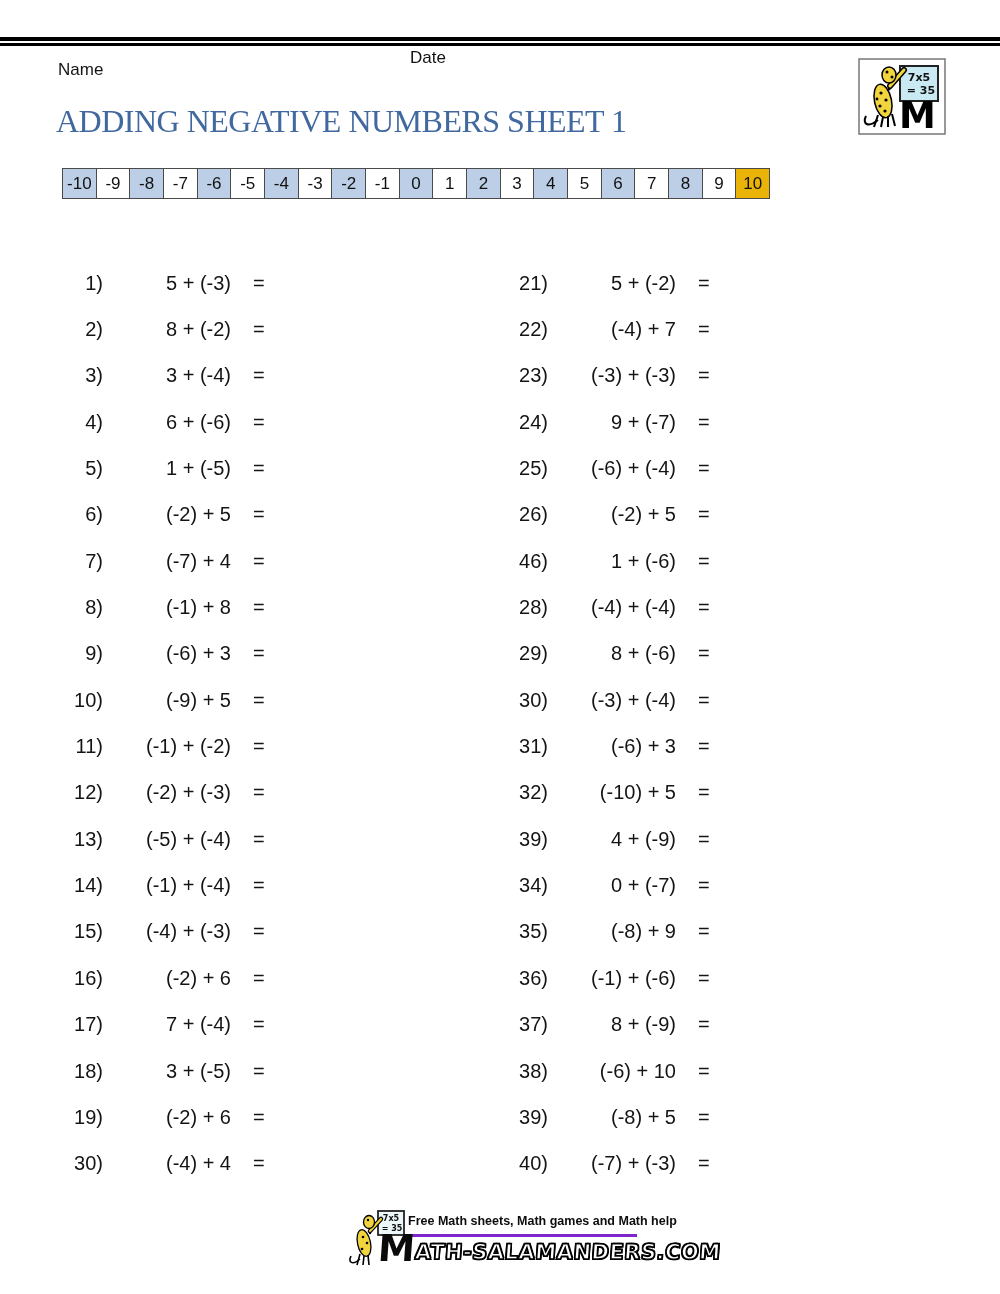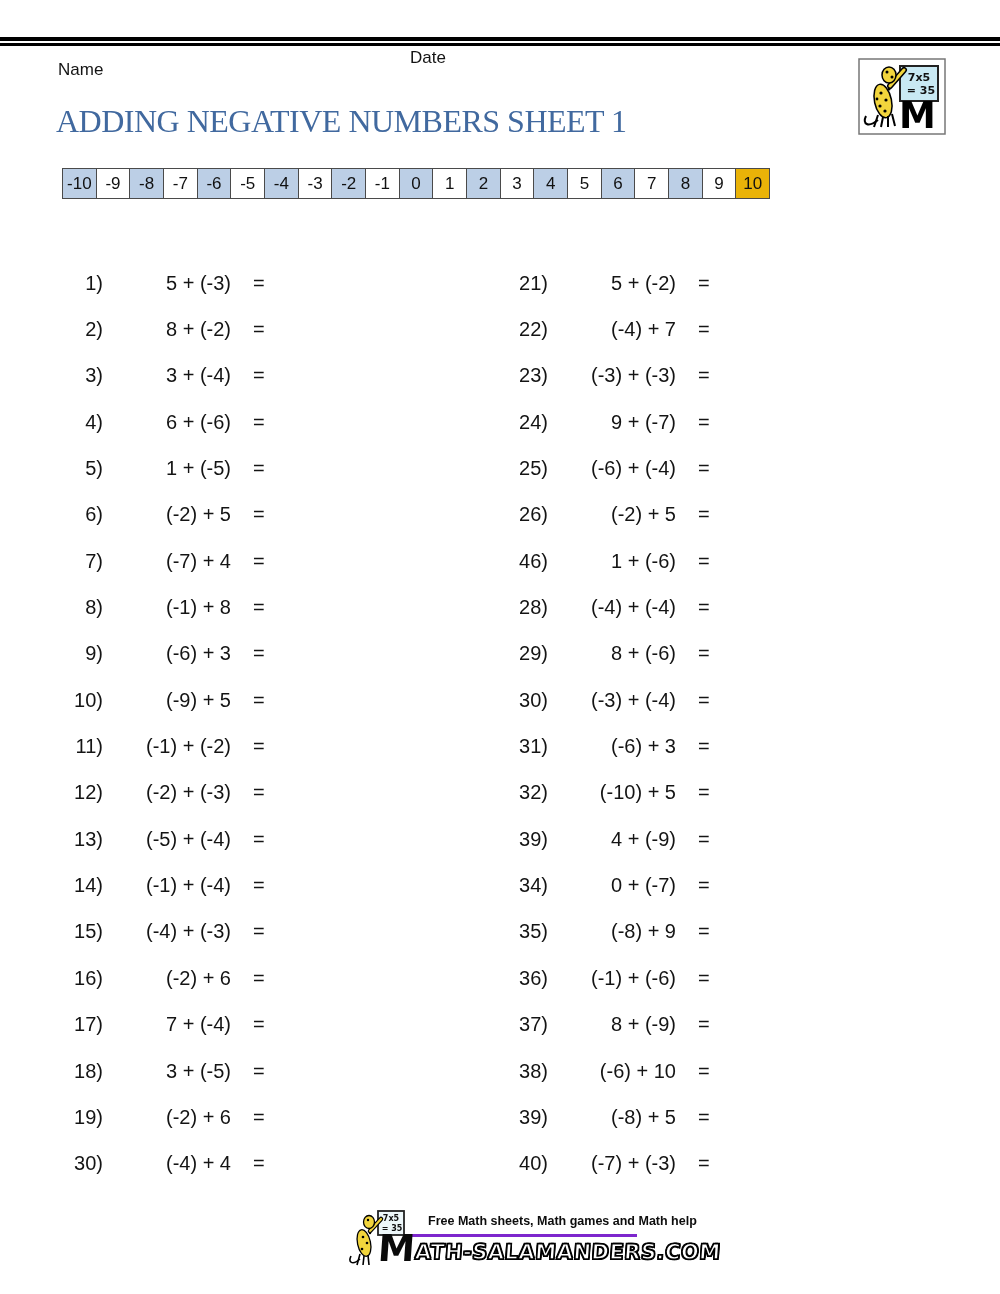--- a/index.html
+++ b/index.html
@@ -36,21 +36,21 @@
   .prob-col.right{left:500px;}
   .prob-row{display:flex;align-items:center;height:46.35px;font-size:20px;color:#141414;}
   .qnum{width:48px;text-align:right;}
   .qexpr{width:128px;text-align:right;white-space:nowrap;}
   .qeq{margin-left:22px;}
 
   
   .footer{position:absolute;left:348px;top:1203px;width:340px;height:85px;}
   .footer-sal{position:absolute;left:0;top:6px;}
   .tagline{position:absolute;left:60px;top:11px;font-size:12.5px;font-weight:bold;
-           white-space:nowrap;color:#0d0d0d;margin-left:20px;}
+           white-space:nowrap;color:#0d0d0d;}
   .purple-rule{position:absolute;left:59px;top:31px;width:230px;height:3px;}
   .wordmark{position:absolute;left:30px;top:30px;display:flex;align-items:flex-end;white-space:nowrap;}
   .wm-m{font-family:"DejaVu Sans",sans-serif;font-size:37px;font-weight:bold;line-height:0.85;
         color:#0a0a0a;transform:skewX(-4deg);}
   .wm-rest{font-family:"DejaVu Sans",sans-serif;font-size:21px;font-weight:bold;line-height:1.1;
            color:#ffffff;-webkit-text-stroke:1.4px #000;
            text-shadow:1px 1px 0 #000,-1px -1px 0 #000,1px -1px 0 #000,-1px 1px 0 #000;
            letter-spacing:0.5px;transform:skewX(-4deg);}
 </style>
 </head>

